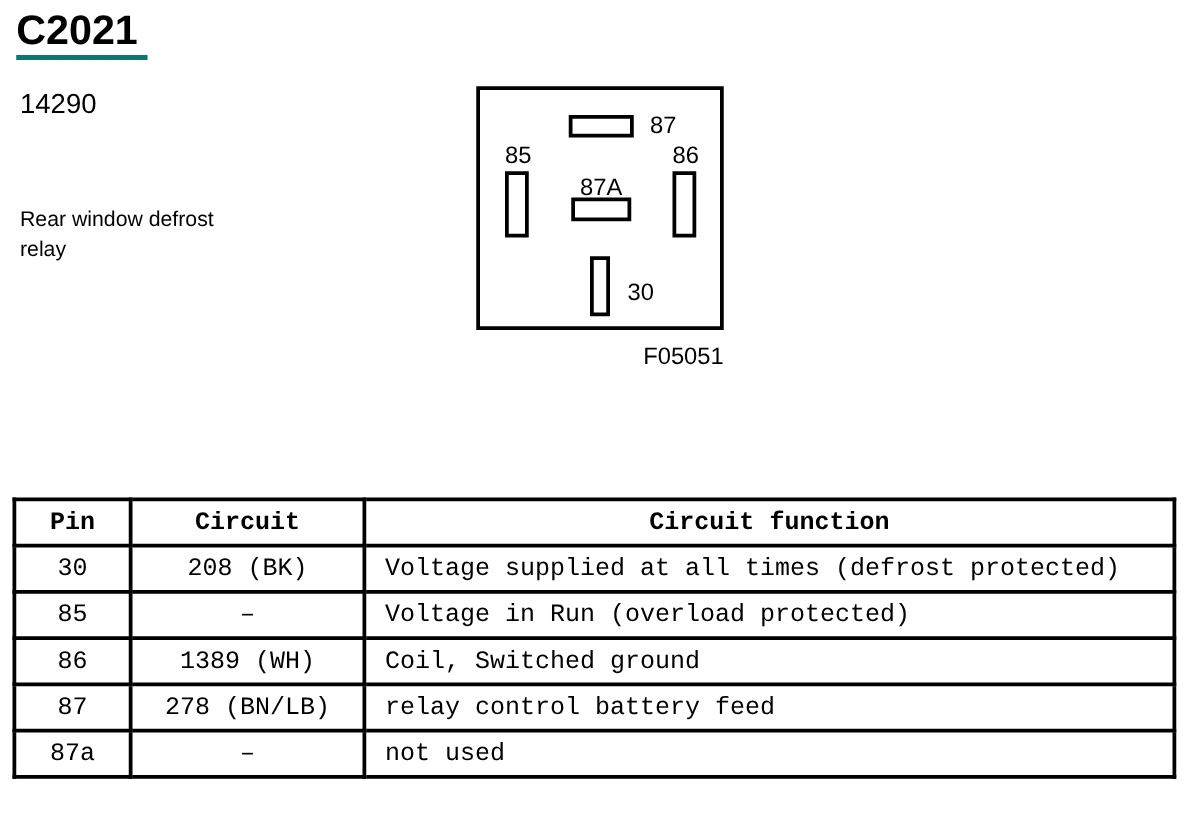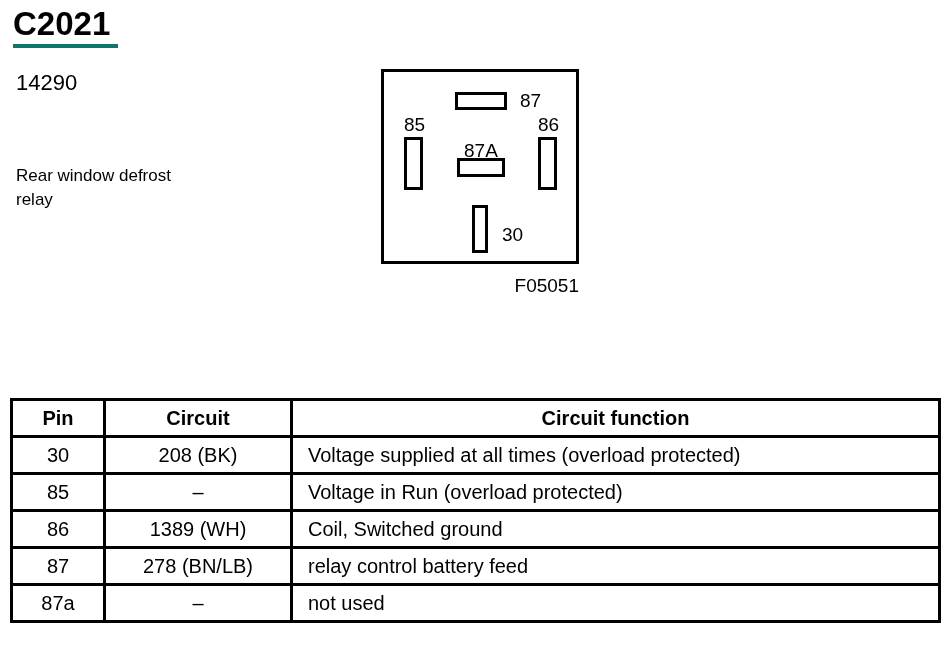--- a/index.html
+++ b/index.html
@@ -67,20 +67,21 @@
   }
   td, th {
     border: 3px solid #000;
     height: 37px;
     font-size: 20px;
     vertical-align: middle;
     text-align: center;
     background: #fff;
     overflow: hidden;
     white-space: nowrap;
+    font-family: Liberation Mono, monospace;
   }
   th { font-weight: bold; }
   td.fn { text-align: left; padding-left: 15px; }
   col.c-pin { width: 93px; }
   col.c-circuit { width: 187px; }
   col.c-function { width: 648px; }
 </style>
 </head>
 <body>
 
@@ -118,21 +119,21 @@
     </colgroup>
     <tbody>
         <tr>
       <th>Pin</th>
       <th>Circuit</th>
       <th>Circuit function</th>
     </tr>
     <tr>
       <td>30</td>
       <td>208 (BK)</td>
-      <td class="fn">Voltage supplied at all times (overload protected)</td>
+      <td class="fn">Voltage supplied at all times (defrost protected)</td>
     </tr>
     <tr>
       <td>85</td>
       <td>–</td>
       <td class="fn">Voltage in Run (overload protected)</td>
     </tr>
     <tr>
       <td>86</td>
       <td>1389 (WH)</td>
       <td class="fn">Coil, Switched ground</td>

